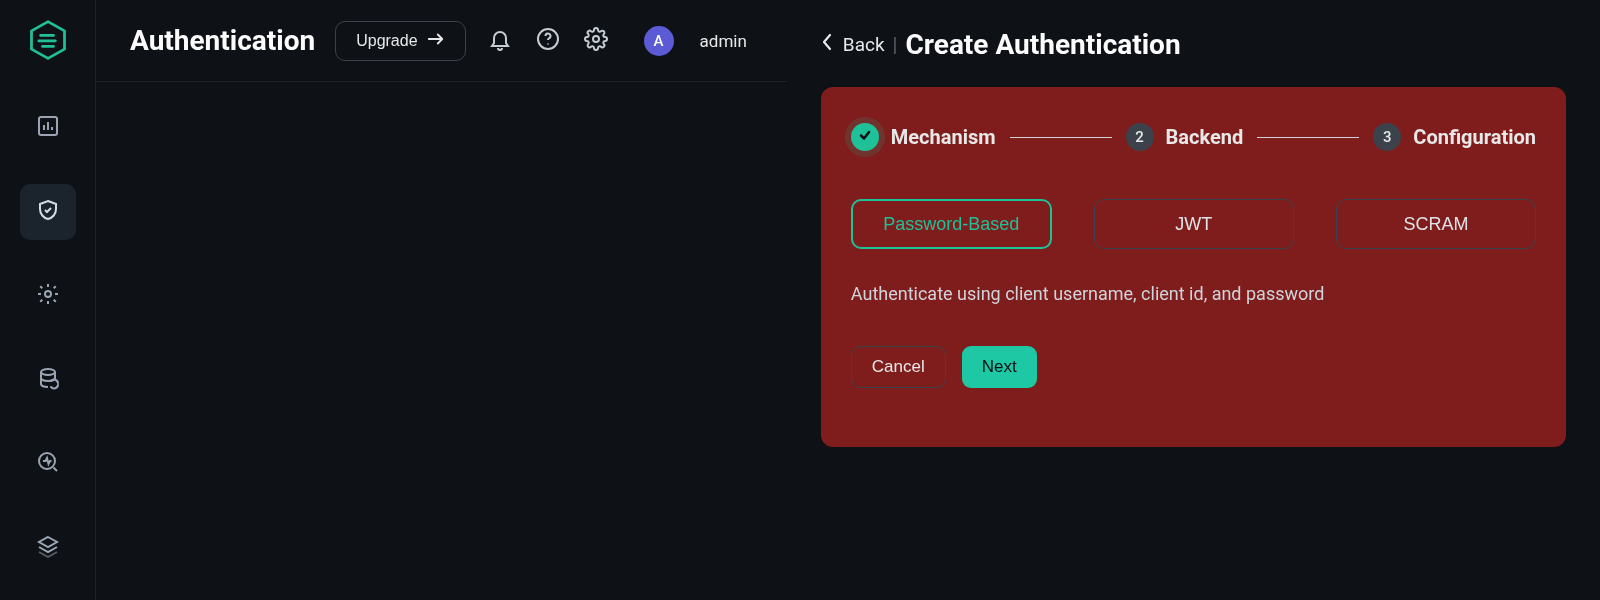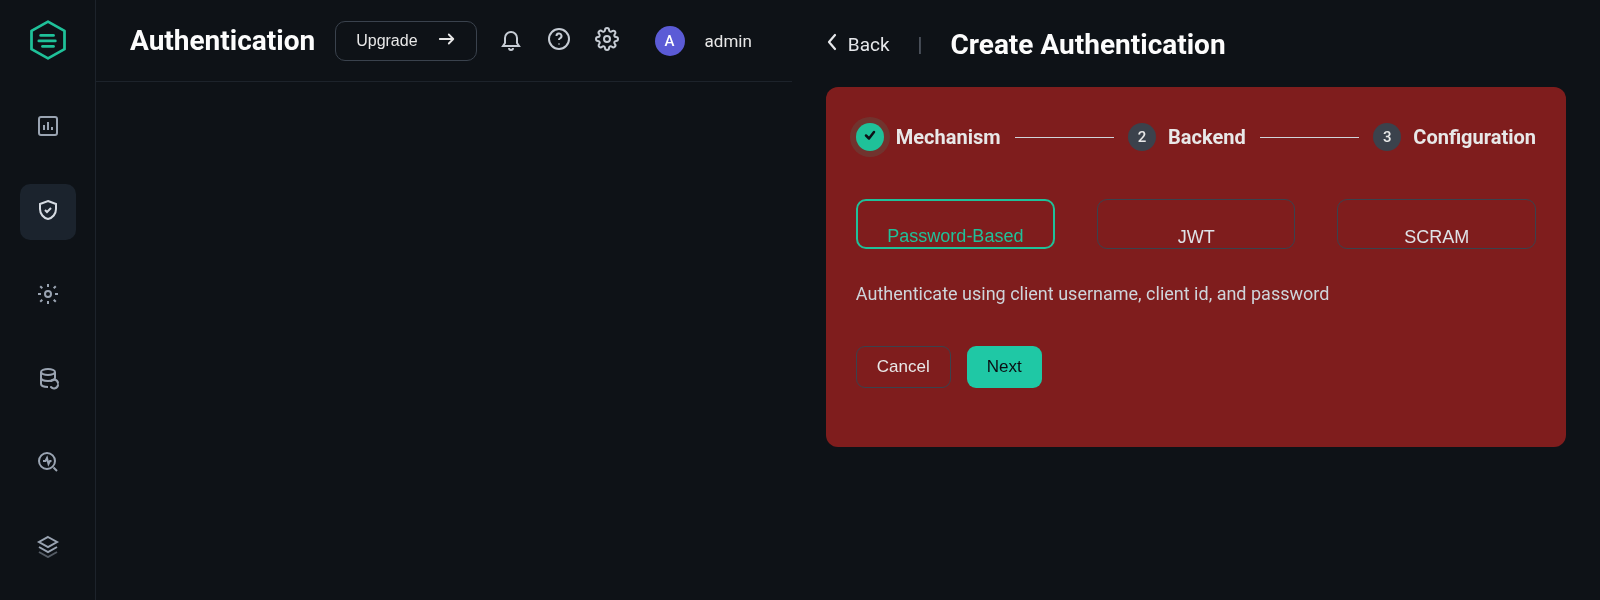--- a/index.html
+++ b/index.html
@@ -70,21 +70,21 @@
   }
   .header-title {
     font-size: 28px;
     font-weight: 700;
     color: #fcfcfc;
     flex: 1;
   }
   .upgrade-btn {
     display: inline-flex;
     align-items: center;
-    gap: 20px;
+    gap: 9px;
     height: 40px;
     padding: 0 20px;
     border: 1px solid #3a424d;
     border-radius: 10px;
     background: transparent;
     color: #e8e8e8;
     font-size: 16px;
     cursor: pointer;
   }
   .upgrade-btn svg { width: 18px; height: 14px; }
@@ -107,33 +107,34 @@
     display:flex;
     align-items:center;
     justify-content:center;
     font-size: 15px;
     font-weight:500;
     margin-left: 14px;
   }
   .username {
     font-size: 17px;
     color: #e8e8e8;
+    margin-left: 6px;
     margin-right: 6px;
   }
 
   
   .content {
     flex:1;
     padding: 28px 34px 20px 34px;
     overflow:auto;
   }
   .breadcrumb {
     display:flex;
     align-items:center;
-    gap: 28px;
+    gap: 8px;
     margin-bottom: 26px;
   }
   .back-link {
     display:inline-flex;
     align-items:center;
     gap: 10px;
     color: #e6e8eb;
     font-size: 19px;
     cursor:pointer;
   }
@@ -201,21 +202,21 @@
     display:flex;
     gap: 42px;
     margin-bottom: 34px;
   }
   .option-card {
     width: 286px;
     height: 50px;
     border: 1px solid #3a424d;
     border-radius: 10px;
     display:flex;
-    align-items:flex-end;
+    align-items:center;
     justify-content:center;
     font-size: 18px;
     color: #dfe3e8;
     cursor:pointer;
     background:transparent;
   }
   .option-card.selected {
     border: 2px solid #1fc199;
     color: #1fc199;
   }

